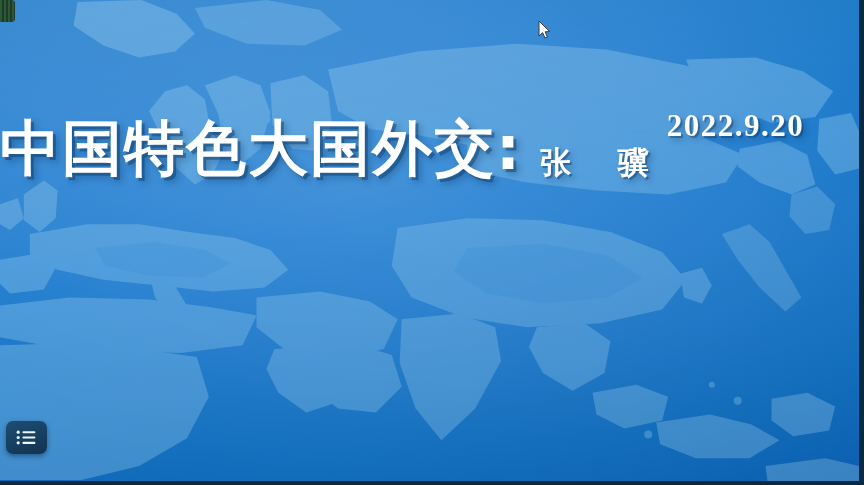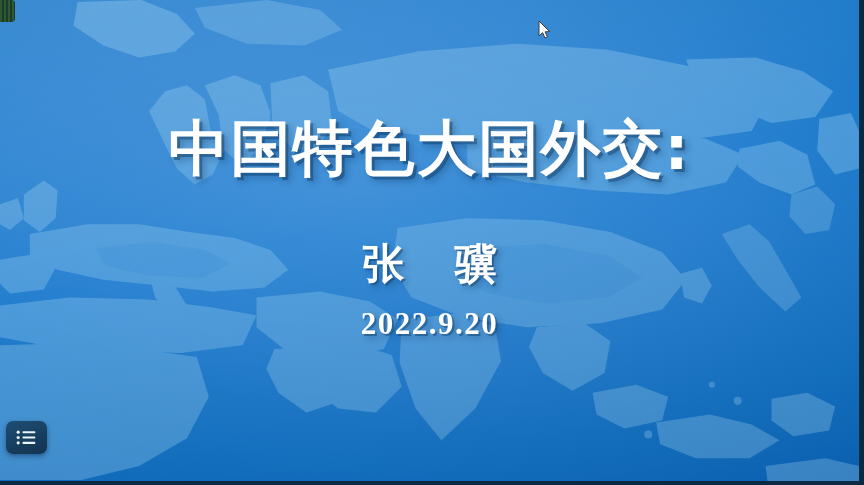--- a/index.html
+++ b/index.html
@@ -39,45 +39,43 @@
   }
   .worldmap svg{ width:100%; height:100%; display:block; }
   .land{ fill:#6fb2e4; }
   .land2{ fill:#62a9e0; }
 
   
   .content{
     position:absolute;
     left:0; top:0; right:0; bottom:0;
     display:flex;
-    flex-direction:column;
-    align-items:center;
+    flex-direction:row;
     padding-top:108px;
-    gap:14px;
   }
   .title-line{
     color:#ffffff;
     font-family:"DejaVu Sans", sans-serif;
     font-weight:bold;
     font-size:60px;
     line-height:1.34;
     letter-spacing:2px;
     text-shadow:
       3px 3px 0 rgba(10,52,95,.42),
       5px 5px 7px rgba(6,40,78,.32);
     white-space:nowrap;
   }
   .title-line.l2{ font-size:60px; }
 
   .author{
     margin-top:34px;
     color:#ffffff;
     font-family:"DejaVu Sans", sans-serif;
     font-weight:bold;
-    font-size:42px;
+    font-size:31px;
     letter-spacing:18px;
     text-indent:18px;
     text-shadow:2px 2px 0 rgba(10,52,95,.40), 4px 4px 6px rgba(6,40,78,.30);
     white-space:nowrap;
   }
   .date{
     color:#ffffff;
     font-family:Liberation Serif, serif;
     font-weight:bold;
     font-size:31px;

